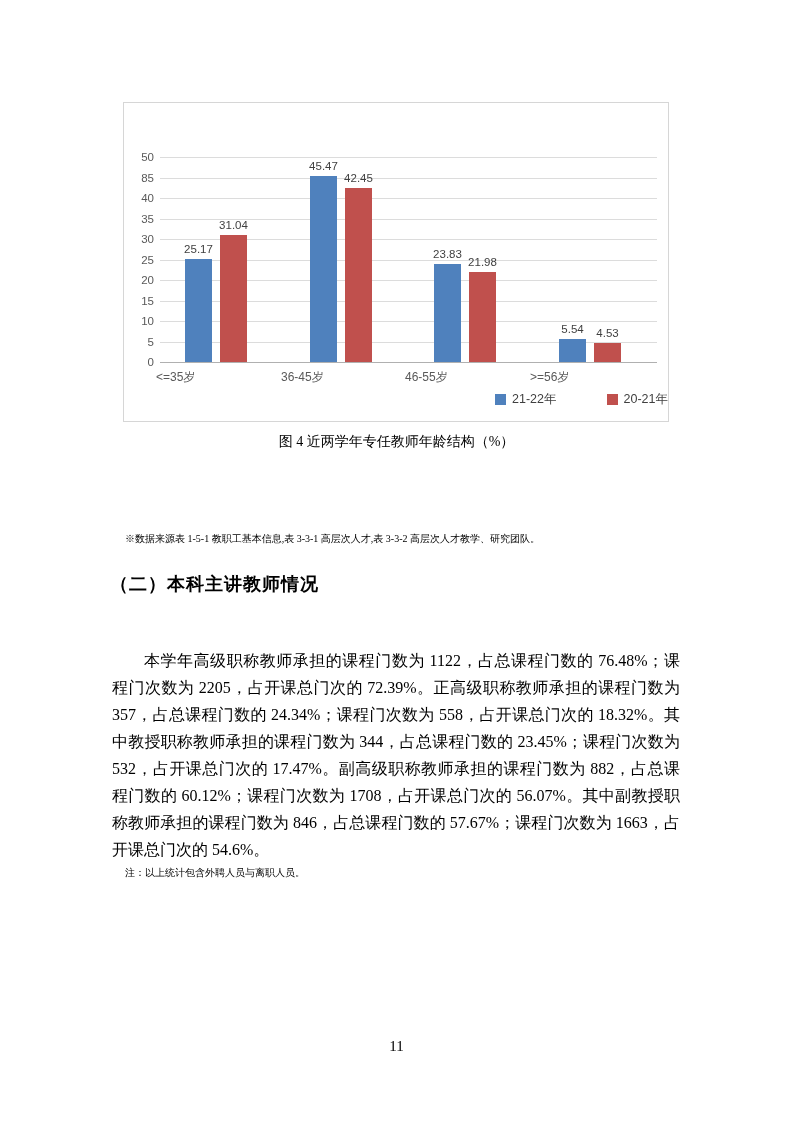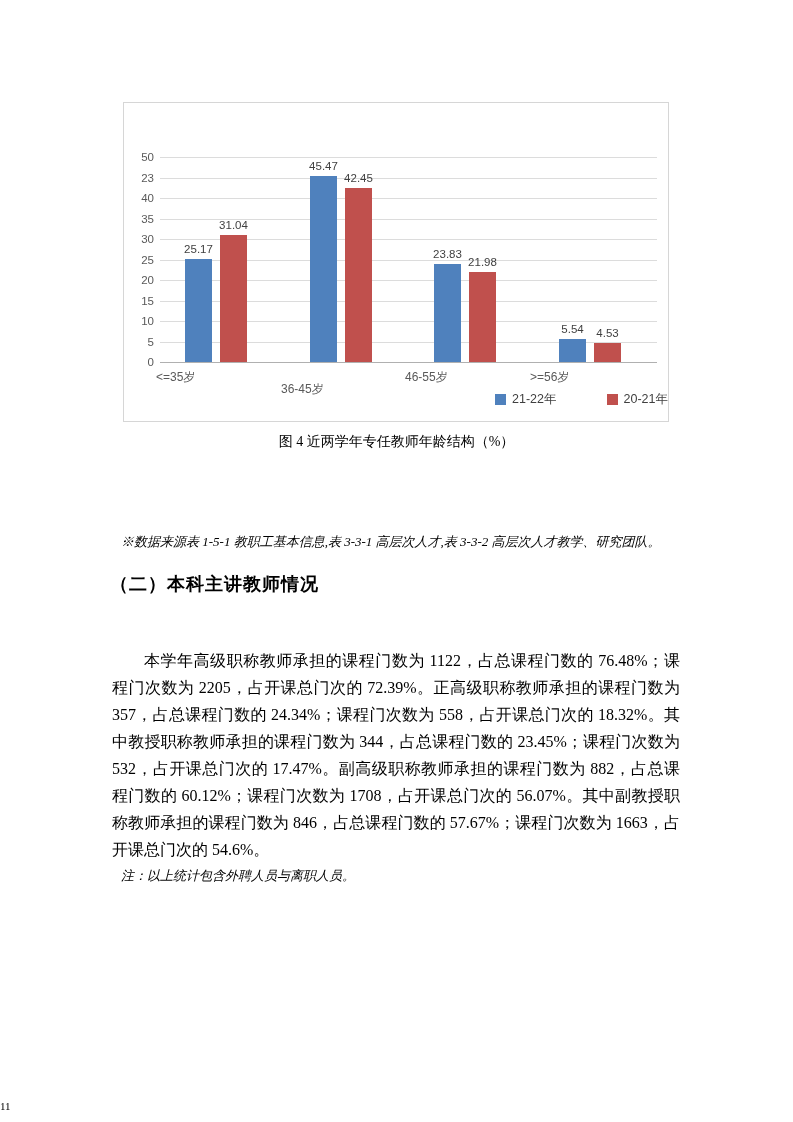--- a/index.html
+++ b/index.html
@@ -23,28 +23,28 @@
   .legend-item{display:flex;align-items:center;gap:6px;}
   .legend-swatch{width:11px;height:11px;flex:0 0 auto;}
   .legend-label{font-size:12.5px;color:#3f3f3f;font-family:"Liberation Sans","DejaVu Sans",sans-serif;}
 
   
   .caption{position:absolute;left:0;top:433px;width:100%;text-align:center;font-size:14px;}
   .para{position:absolute;left:112px;width:568px;text-align:justify;text-indent:2em;
         font-size:16px;line-height:27px;}
   .para-talent{top:464px;}
   .para-main{top:631px;}
-  .note{position:absolute;left:95px;width:568px;text-align:justify;text-indent:2em;
-        font-size:13px;line-height:23px;font-style:italic;}
+  .note{position:absolute;left:105px;width:568px;text-align:justify;text-indent:2em;
+        font-size:10px;line-height:23px;}
   .note-talent{top:517px;}
   .note-stat{top:851px;}
   .note-source{top:875px;}
   .heading{position:absolute;left:110px;top:572px;margin:0;font-size:18px;font-weight:bold;
            font-family:"Liberation Sans","DejaVu Sans",sans-serif;letter-spacing:1px;}
-  .page-number{position:absolute;left:0;top:1100px;width:100%;font-size:11px;}
+  .page-number{position:absolute;left:0;top:1038px;width:100%;text-align:center;font-size:15px;}
 </style>
 </head>
 <body>
 
 <div class="page">
 
   <div class="chart-box">
     <div class="chart-plot" id="chart-plot">
         <div class="gridline baseline" style="left: 36px; top: 259px; width: 497px;"></div>
         <div class="ytick" style="top: 252px;">0</div>
@@ -58,33 +58,33 @@
         <div class="ytick" style="top: 170px;">20</div>
         <div class="gridline" style="left: 36px; top: 156.5px; width: 497px;"></div>
         <div class="ytick" style="top: 149.5px;">25</div>
         <div class="gridline" style="left: 36px; top: 136px; width: 497px;"></div>
         <div class="ytick" style="top: 129px;">30</div>
         <div class="gridline" style="left: 36px; top: 115.5px; width: 497px;"></div>
         <div class="ytick" style="top: 108.5px;">35</div>
         <div class="gridline" style="left: 36px; top: 95px; width: 497px;"></div>
         <div class="ytick" style="top: 88px;">40</div>
         <div class="gridline" style="left: 36px; top: 74.5px; width: 497px;"></div>
-        <div class="ytick" style="top: 67.5px;">23</div>
+        <div class="ytick" style="top: 67.5px;">85</div>
         <div class="gridline" style="left: 36px; top: 54px; width: 497px;"></div>
         <div class="ytick" style="top: 47px;">50</div>
         <div class="bar" style="left: 61px; top: 155.803px; width: 27px; height: 103.197px; background: rgb(79, 129, 189);"></div>
         <div class="vlabel" style="left: 48.5px; top: 138.803px;">25.17</div>
         <div class="bar" style="left: 96px; top: 131.736px; width: 27px; height: 127.264px; background: rgb(192, 80, 77);"></div>
         <div class="vlabel" style="left: 83.5px; top: 114.736px;">31.04</div>
         <div class="xlabel" style="left: 32px; top: 267px;">&lt;=35岁</div>
         <div class="bar" style="left: 186px; top: 72.573px; width: 27px; height: 186.427px; background: rgb(79, 129, 189);"></div>
         <div class="vlabel" style="left: 173.5px; top: 55.573px;">45.47</div>
         <div class="bar" style="left: 221px; top: 84.955px; width: 27px; height: 174.045px; background: rgb(192, 80, 77);"></div>
         <div class="vlabel" style="left: 208.5px; top: 67.955px;">42.45</div>
-        <div class="xlabel" style="left: 157px; top: 267px; margin-top: 12px;">36-45岁</div>
+        <div class="xlabel" style="left: 157px; top: 267px;">36-45岁</div>
         <div class="bar" style="left: 310px; top: 161.297px; width: 27px; height: 97.703px; background: rgb(79, 129, 189);"></div>
         <div class="vlabel" style="left: 297.5px; top: 144.297px;">23.83</div>
         <div class="bar" style="left: 345px; top: 168.882px; width: 27px; height: 90.118px; background: rgb(192, 80, 77);"></div>
         <div class="vlabel" style="left: 332.5px; top: 151.882px;">21.98</div>
         <div class="xlabel" style="left: 281px; top: 267px;">46-55岁</div>
         <div class="bar" style="left: 435px; top: 236.286px; width: 27px; height: 22.714px; background: rgb(79, 129, 189);"></div>
         <div class="vlabel" style="left: 422.5px; top: 219.286px;">5.54</div>
         <div class="bar" style="left: 470px; top: 240.427px; width: 27px; height: 18.573px; background: rgb(192, 80, 77);"></div>
         <div class="vlabel" style="left: 457.5px; top: 223.427px;">4.53</div>
         <div class="xlabel" style="left: 406px; top: 267px;">&gt;=56岁</div>

